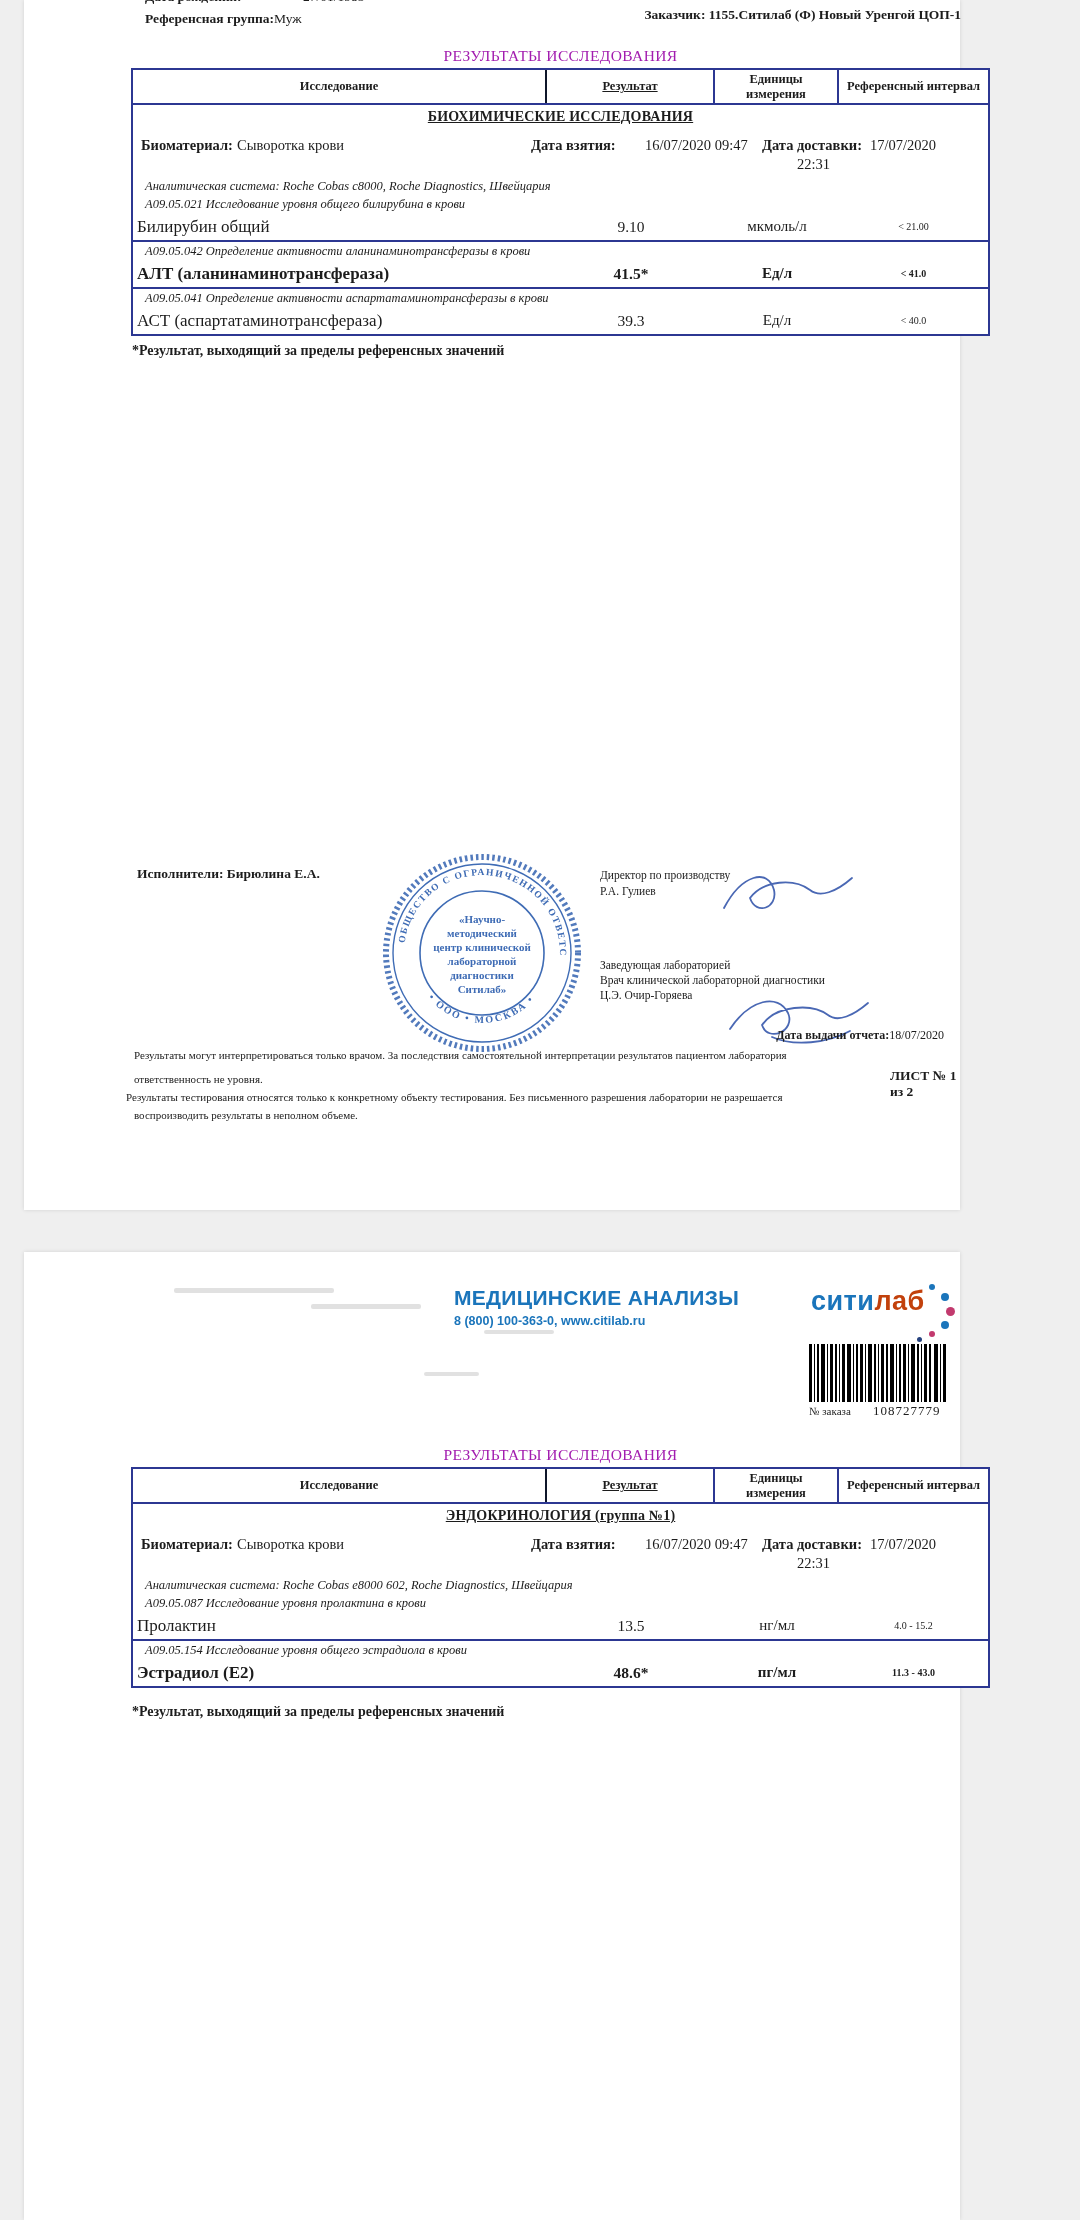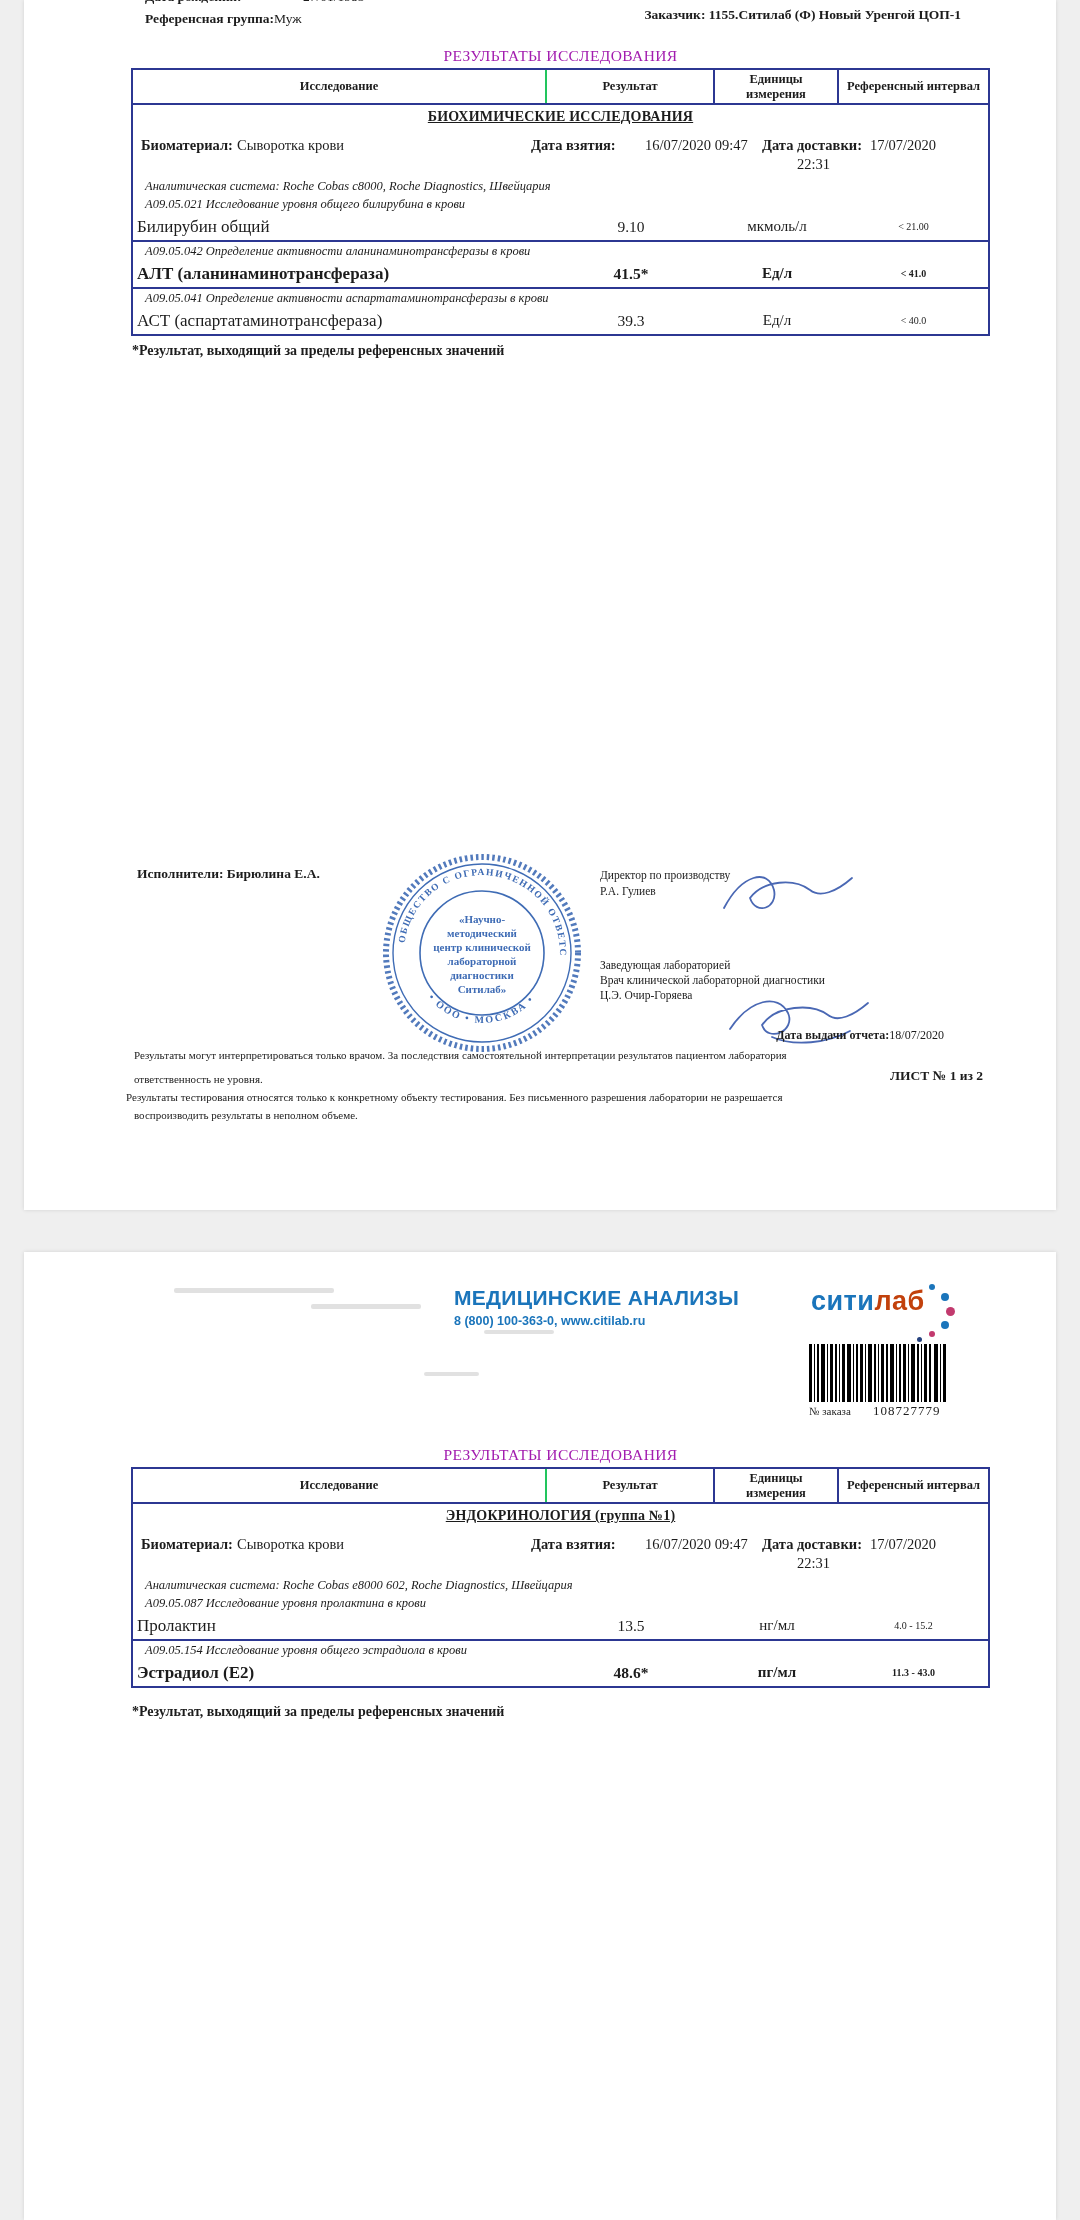--- a/index.html
+++ b/index.html
@@ -4,43 +4,43 @@
 <style>
   html,body{margin:0;padding:0;}
   body{
     width:1080px;height:2220px;position:relative;
     background:#efefef;
     font-family:"Liberation Serif","DejaVu Serif",serif;
     color:#1c1c1c;
     overflow:hidden;
   }
   .sheet{
-    position:absolute;left:24px;width:1032px;background:#ffffff;
+    position:absolute;left:24px;width:936px;background:#ffffff;
     box-shadow:0 0 4px rgba(0,0,0,0.12);
   }
   #page1{top:0;height:1210px;}
   #page2{top:1252px;height:968px;}
   .abs{position:absolute;}
   .b{font-weight:bold;}
   .clip{overflow:hidden;height:9px;}
   .clip .inner{margin-top:-11px;font-size:13.5px;}
   .meta{font-size:13.5px;}
   .customer{font-size:13.5px;font-weight:bold;text-align:right;}
   .rtitle{
     font-size:15.5px;color:#a21caf;text-align:center;letter-spacing:.4px;
   }
   
   .tbl{position:absolute;width:859px;border:2px solid #2c3792;box-sizing:border-box;background:#fff;}
   .thead{display:flex;height:33px;border-bottom:2px solid #2c3792;}
   .th{
     display:flex;align-items:center;justify-content:center;text-align:center;
     font-weight:bold;font-size:12.5px;box-sizing:border-box;line-height:1.15;
   }
-  .th.c1{width:414px;border-right:2px solid #22c55e;}
-  .th.c2{width:168px;border-right:2px solid #2c3792;}
+  .th.c1{width:414px;border-right:2px solid #0f172a;}
+  .th.c2{width:168px;border-right:2px solid #2c3792;text-decoration:underline;}
   .th.c3{width:124px;border-right:2px solid #2c3792;padding:0 23px;}
   .th.c4{flex:1;}
   .sectionrow{height:24px;text-align:center;font-weight:bold;font-size:14px;padding-top:4px;box-sizing:border-box;}
   .sectionrow span{text-decoration:underline;letter-spacing:.2px;}
   .biorow{position:relative;height:48px;font-size:14.5px;}
   .ital{font-size:12.5px;font-style:italic;height:18px;padding:2px 0 0 12px;box-sizing:border-box;white-space:nowrap;}
   .datarow{display:flex;align-items:center;height:27px;border-bottom:2px solid #2c3792;}
   .rowgroup:last-child .datarow{border-bottom:none;}
   .cname{width:414px;padding-left:4px;font-size:17px;box-sizing:border-box;white-space:nowrap;}
   .cres{width:168px;text-align:center;font-size:15.5px;}

